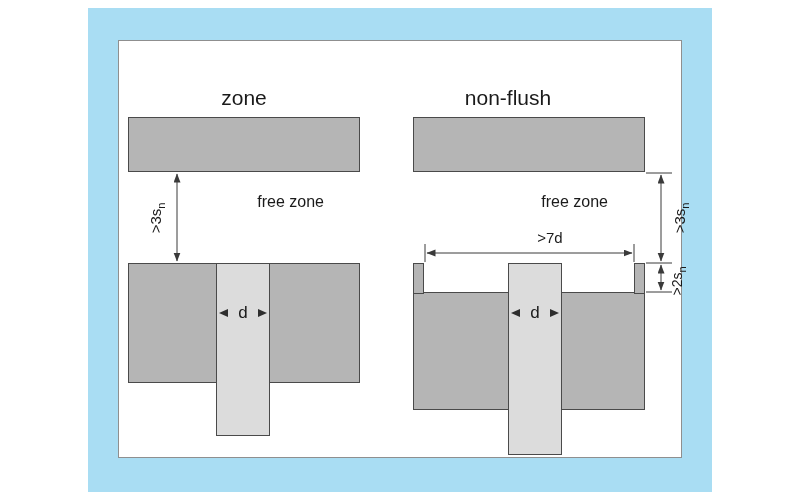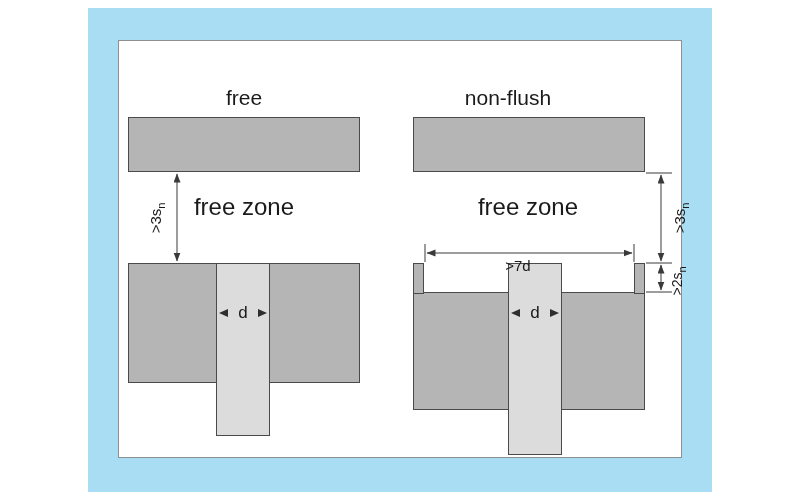--- a/index.html
+++ b/index.html
@@ -51,22 +51,22 @@
     position:absolute;
     color:var(--text-dark);
     z-index:6;
     white-space:nowrap;
   }
   .title{
     font-size:21px;
     text-align:center;
   }
   .freezone{
-    font-size:24px;
-    text-align:center;
+    font-size:16px;
+    text-align:right;
   }
   .dim{
     font-size:15px;
     text-align:center;
   }
   .rot{
     transform:translate(-50%,-50%) rotate(-90deg);
   }
   .label sub{
     font-size:11px;
@@ -100,21 +100,21 @@
     pointer-events:none;
   }
 </style>
 </head>
 <body>
 
 <div class="canvas">
   <div class="frame"></div>
   <div class="panel"></div>
 
-  <div class="label title" style="left:164px;top:86px;width:160px;">free</div>
+  <div class="label title" style="left:164px;top:86px;width:160px;">zone</div>
 
   <div class="metal" style="left:128px;top:117px;width:232px;height:55px;"></div>
 
   <div class="label freezone" style="left:164px;top:193px;width:160px;">free zone</div>
 
   <div class="label dim rot" style="left:155px;top:218px;"><span>&gt;3s</span><sub>n</sub></div>
 
   <div class="metal" style="left:128px;top:263px;width:232px;height:120px;"></div>
 
   <div class="sensor" style="left:216px;top:263px;width:54px;height:173px;"></div>
@@ -126,21 +126,21 @@
   </div>
 
   <div class="label title" style="left:428px;top:86px;width:160px;">non-flush</div>
 
   <div class="metal" style="left:413px;top:117px;width:232px;height:55px;"></div>
 
   <div class="label freezone" style="left:448px;top:193px;width:160px;">free zone</div>
 
   <div class="label dim rot" style="left:679px;top:218px;"><span>&gt;3s</span><sub>n</sub></div>
 
-  <div class="label dim" style="left:478px;top:229px;width:80px;margin-top:28px;">&gt;7d</div>
+  <div class="label dim" style="left:510px;top:229px;width:80px;">&gt;7d</div>
 
   <div class="label dim rot" style="left:677px;top:281px;font-size:14px;"><span>&gt;2s</span><sub>n</sub></div>
 
   <div class="metal" style="left:413px;top:292px;width:232px;height:118px;"></div>
   <div class="metal rim" style="left:413px;top:263px;width:11px;height:31px;"></div>
   <div class="metal rim" style="left:634px;top:263px;width:11px;height:31px;"></div>
 
   <div class="sensor" style="left:508px;top:263px;width:54px;height:192px;"></div>
 
   <div class="d-dim" style="left:511px;top:304px;width:48px;height:18px;">

